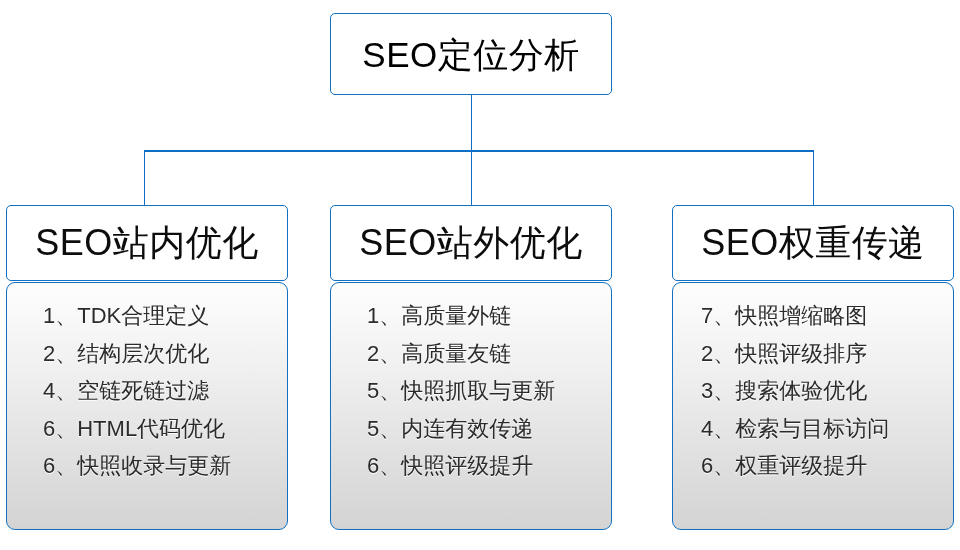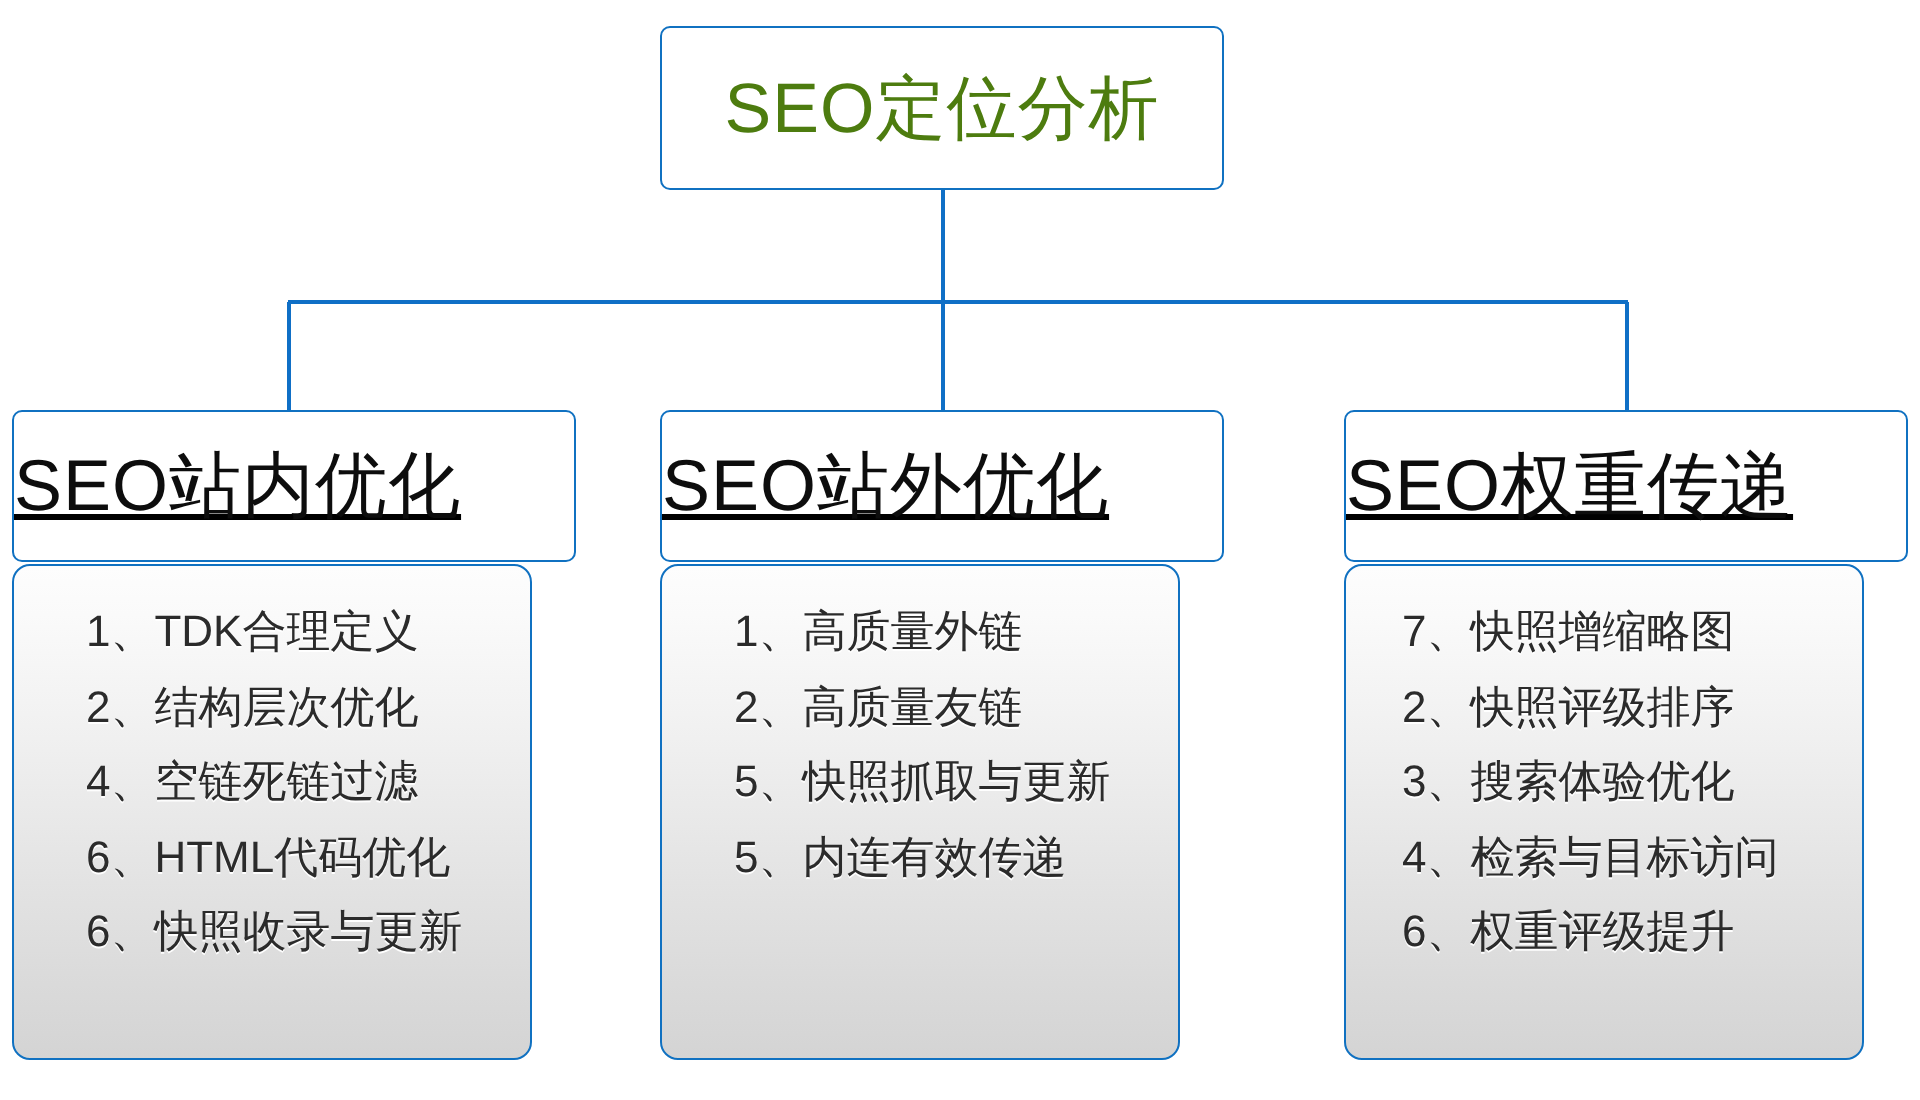--- a/index.html
+++ b/index.html
@@ -36,21 +36,21 @@
     box-sizing: border-box;
     border: 1.6px solid #1071c1;
     border-radius: 5px;
     background: #ffffff;
     display: flex;
     align-items: center;
     justify-content: center;
   }
   .root-title {
     font-size: 35px;
-    color: #4d7c0f;
+    color: #000000;
     letter-spacing: 0.5px;
     line-height: 1;
     white-space: nowrap;
   }
 
   
   .column {
     position: absolute;
     top: 205px;
   }
@@ -59,35 +59,34 @@
     left: 0;
     top: 0;
     width: 282px;
     height: 76px;
     box-sizing: border-box;
     border: 1.6px solid #1071c1;
     border-radius: 5px;
     background: #ffffff;
     display: flex;
     align-items: center;
-    justify-content: flex-start;
-    text-decoration: underline;
+    justify-content: center;
   }
   .col-header-title {
     font-size: 36px;
     color: #0d0d0d;
     line-height: 1;
     white-space: nowrap;
     letter-spacing: 0.5px;
   }
   .col-body {
     position: absolute;
     left: 0;
     top: 77px;
-    width: 260px;
+    width: 282px;
     height: 248px;
     box-sizing: border-box;
     border: 1.6px solid #1071c1;
     border-radius: 9px;
     background: linear-gradient(to bottom,
         #fdfdfd 0%,
         #fafafa 10%,
         #f0f0f0 35%,
         #e4e4e4 62%,
         #dadada 85%,
@@ -157,20 +156,21 @@
   <div class="column col-2">
     <div class="col-header">
       <span class="col-header-title">SEO站外优化</span>
     </div>
     <div class="col-body">
       <ul class="item-list">
         <li>1、高质量外链</li>
         <li>2、高质量友链</li>
         <li>5、快照抓取与更新</li>
         <li>5、内连有效传递</li>
+        <li>6、快照评级提升</li>
       </ul>
     </div>
   </div>
 
   <div class="column col-3">
     <div class="col-header">
       <span class="col-header-title">SEO权重传递</span>
     </div>
     <div class="col-body">
       <ul class="item-list">

